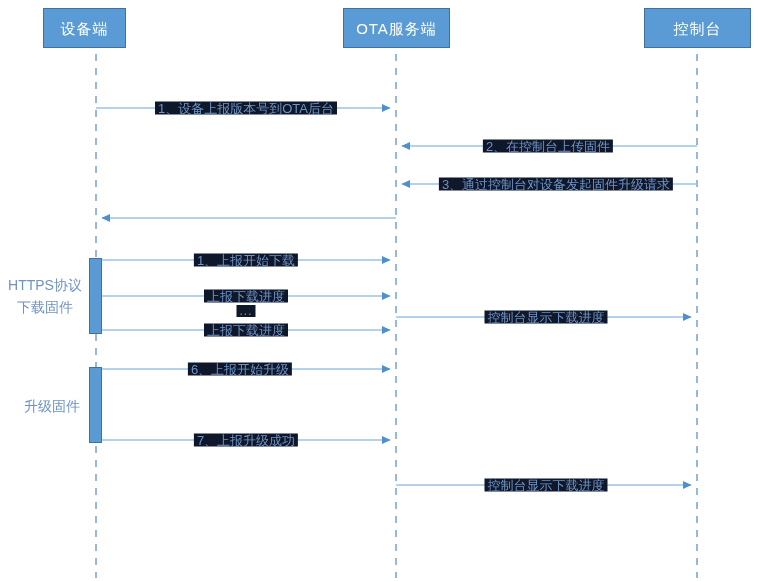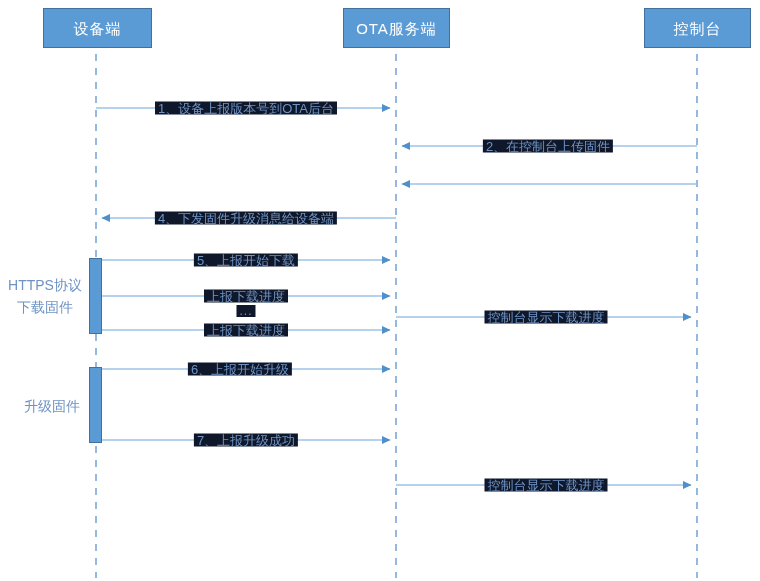--- a/index.html
+++ b/index.html
@@ -112,43 +112,43 @@
       <line x1="396" y1="317" x2="691" y2="317" marker-end="url(#arrow-right)"></line>
 
       <line x1="102" y1="369" x2="390" y2="369" marker-end="url(#arrow-right)"></line>
 
       <line x1="102" y1="440" x2="390" y2="440" marker-end="url(#arrow-right)"></line>
 
       <line x1="396" y1="485" x2="691" y2="485" marker-end="url(#arrow-right)"></line>
     </g>
   </svg>
 
-  <div class="participant" style="left:43px; top:8px; width:109px;">
+  <div class="participant" style="left:43px; top:8px; width:83px;">
     <span class="participant-label">设备端</span>
   </div>
 
   <div class="participant" style="left:343px; top:8px; width:107px;">
     <span class="participant-label">OTA服务端</span>
   </div>
 
   <div class="participant" style="left:644px; top:8px; width:107px;">
     <span class="participant-label">控制台</span>
   </div>
 
   <div class="activation" style="left:89px; top:258px; height:76px;"></div>
   <div class="activation" style="left:89px; top:367px; height:76px;"></div>
 
   <div class="msg-label" style="left:246px; top:108px;">1、设备上报版本号到OTA后台</div>
 
   <div class="msg-label" style="left:548px; top:146px;">2、在控制台上传固件</div>
 
+  <div class="msg-label" style="left:556px; top:184px;">3、通过控制台对设备发起固件升级请求</div>
 
-  <div class="msg-label" style="left:246px; top:218px;">4、下发固件升级消息给设备端</div>
 
-  <div class="msg-label" style="left:246px; top:260px;">5、上报开始下载</div>
+  <div class="msg-label" style="left:246px; top:260px;">1、上报开始下载</div>
 
   <div class="msg-label" style="left:246px; top:296px;">上报下载进度</div>
 
   <div class="msg-label small" style="left:246px; top:311px;">...</div>
 
   <div class="msg-label" style="left:246px; top:330px;">上报下载进度</div>
 
   <div class="msg-label" style="left:546px; top:317px;">控制台显示下载进度</div>
 
   <div class="msg-label" style="left:240px; top:369px;">6、上报开始升级</div>

